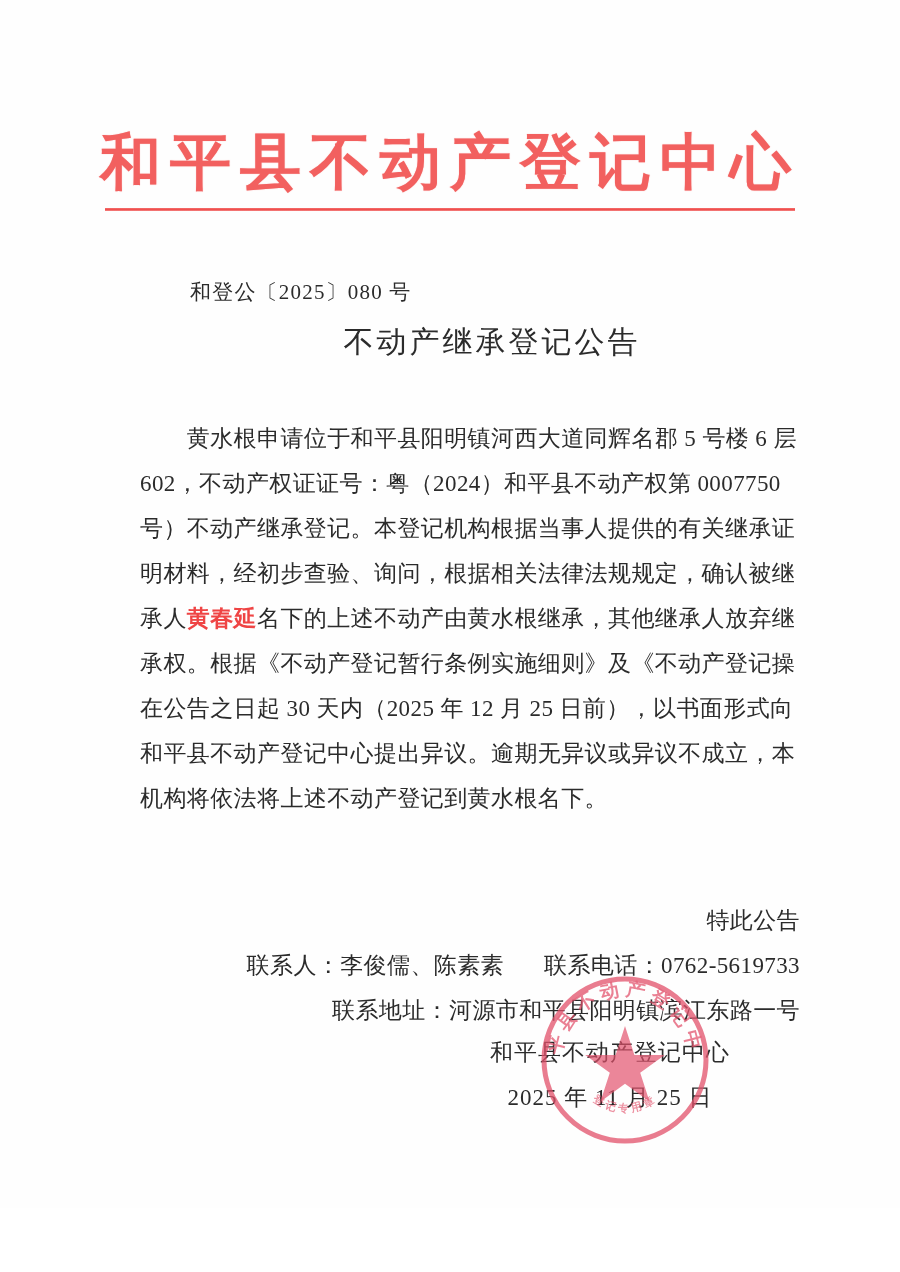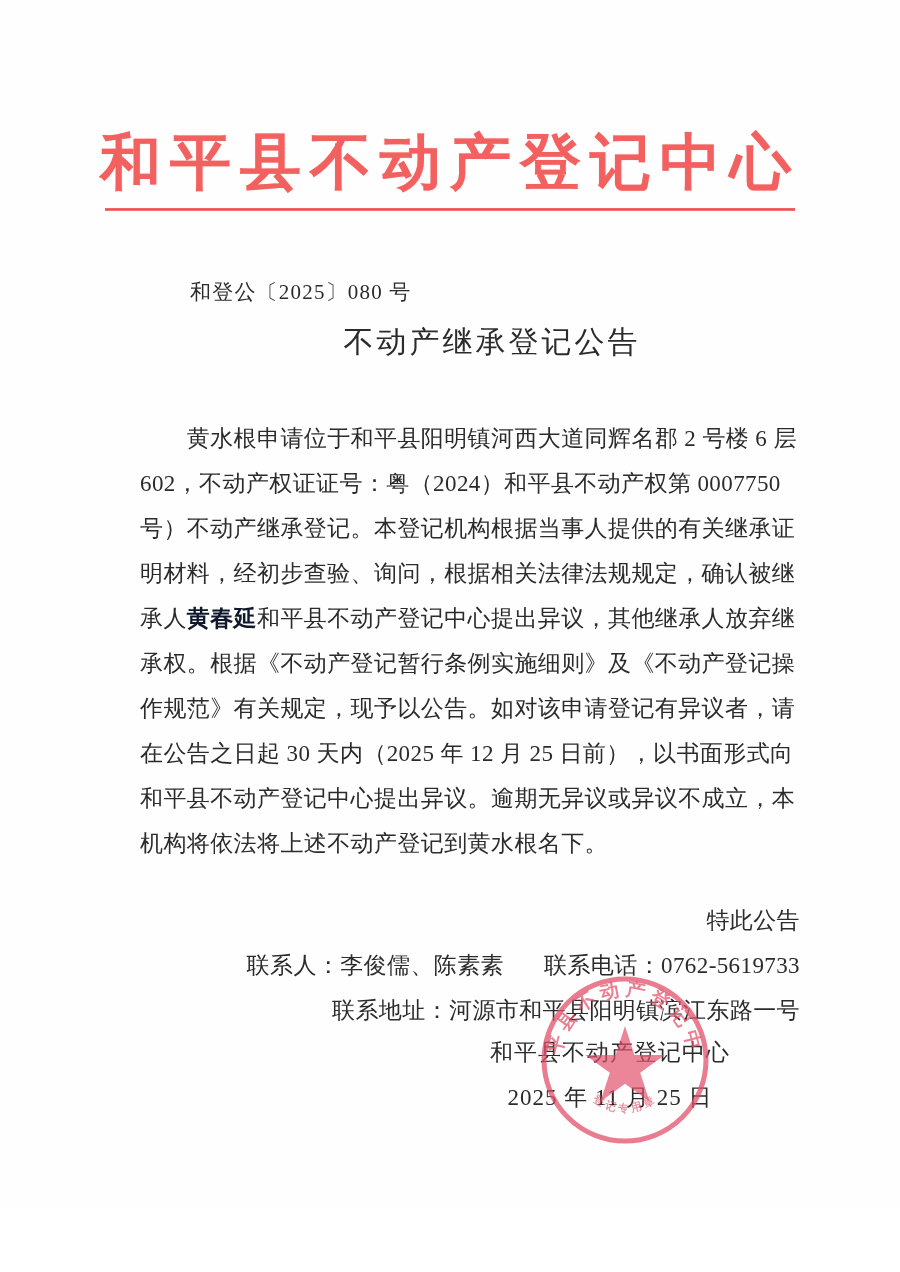--- a/index.html
+++ b/index.html
@@ -86,21 +86,21 @@
     font-size: 23px;
     line-height: 45px;
     height: 45px;
     color: #2b2b2b;
     letter-spacing: 0.4px;
     white-space: nowrap;
     font-family: "Liberation Serif", "DejaVu Serif", serif;
   }
   .body-line b {
     font-weight: bold;
-    color: #0f172a;
+    color: #ef4444;
   }
 
   
   .closing-block {
     position: absolute;
     left: 200px;
     top: 898px;
     width: 600px;
   }
   .closing-line {
@@ -156,27 +156,26 @@
   <div class="letterhead">
     <div class="letterhead-title">和平县不动产登记中心</div>
     <div class="letterhead-rule"></div>
   </div>
 
   <div class="doc-number">和登公〔2025〕080 号</div>
 
   <div class="doc-title">不动产继承登记公告</div>
 
   <div class="body-block">
-    <div class="body-line">　　黄水根申请位于和平县阳明镇河西大道同辉名郡 2 号楼 6 层</div>
+    <div class="body-line">　　黄水根申请位于和平县阳明镇河西大道同辉名郡 5 号楼 6 层</div>
     <div class="body-line">602，不动产权证证号：粤（2024）和平县不动产权第 0007750</div>
     <div class="body-line">号）不动产继承登记。本登记机构根据当事人提供的有关继承证</div>
     <div class="body-line">明材料，经初步查验、询问，根据相关法律法规规定，确认被继</div>
-    <div class="body-line"><span>承人</span><b>黄春延</b><span>和平县不动产登记中心提出异议，其他继承人放弃继</span></div>
+    <div class="body-line"><span>承人</span><b>黄春延</b><span>名下的上述不动产由黄水根继承，其他继承人放弃继</span></div>
     <div class="body-line">承权。根据《不动产登记暂行条例实施细则》及《不动产登记操</div>
-    <div class="body-line">作规范》有关规定，现予以公告。如对该申请登记有异议者，请</div>
     <div class="body-line">在公告之日起 30 天内（2025 年 12 月 25 日前），以书面形式向</div>
     <div class="body-line">和平县不动产登记中心提出异议。逾期无异议或异议不成立，本</div>
     <div class="body-line">机构将依法将上述不动产登记到黄水根名下。</div>
   </div>
 
   <div class="closing-block">
     <div class="closing-line">　特此公告</div>
     <div class="closing-line"><span>联系人：</span><span>李俊儒、陈素素</span><span class="contact-gap"></span><span>联系电话：</span><span>0762-5619733</span></div>
     <div class="closing-line"><span>联系地址：</span><span>河源市和平县阳明镇滨江东路一号</span></div>
   </div>

